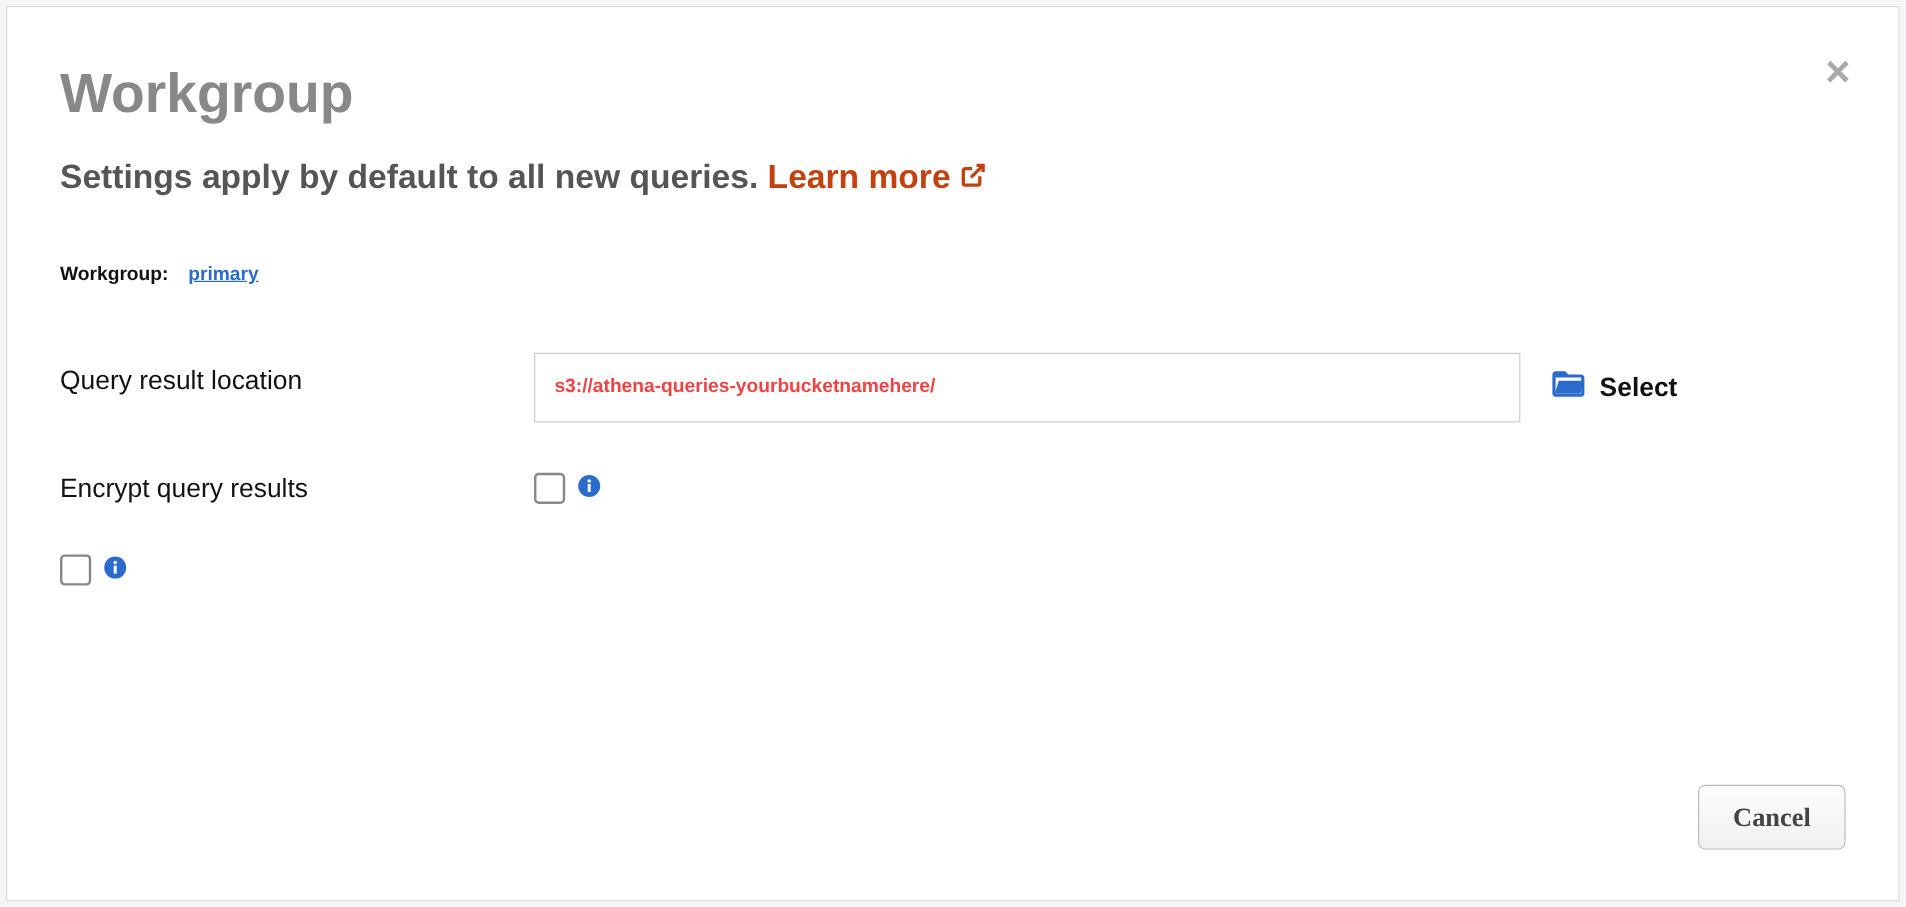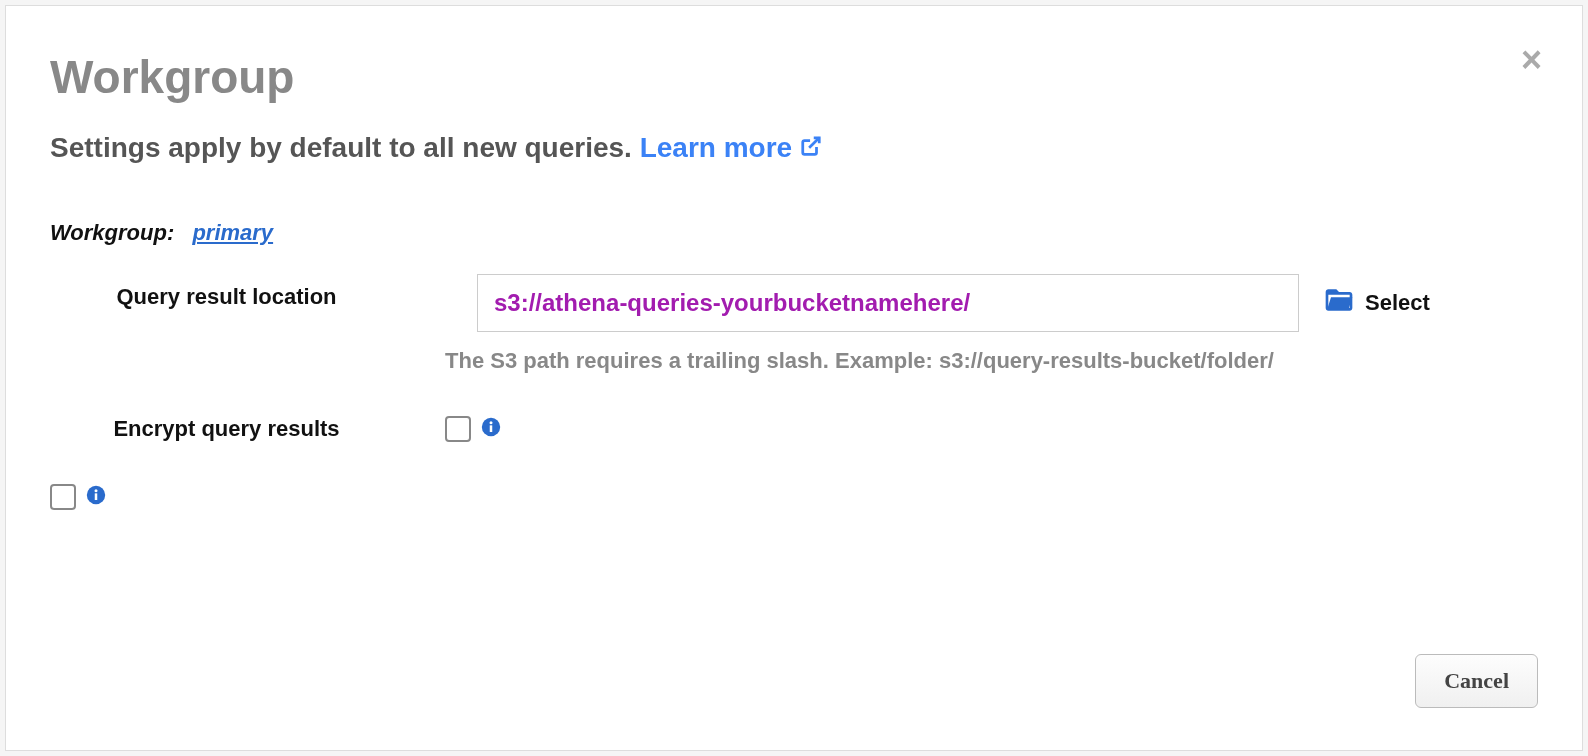--- a/index.html
+++ b/index.html
@@ -38,73 +38,71 @@
       color: #888;
       margin-bottom: 28px;
     }
     .modal-subtitle {
       font-size: 28px;
       font-weight: 600;
       color: #555;
       margin-bottom: 56px;
     }
     .learn-more {
-      color: #3b82f6;
+      color: #c2410c;
       font-weight: 700;
       text-decoration: none;
       display: inline-flex;
       align-items: center;
       gap: 8px;
     }
     .workgroup-row {
-      font-size: 22px;
+      font-size: 16px;
       font-weight: 700;
       color: #111;
-      margin-bottom: 28px;
-      font-style: italic;
+      margin-bottom: 56px;
     }
     .workgroup-value {
       color: #2a6bcc;
       font-weight: 700;
       margin-left: 12px;
     }
     .form-row {
       display: flex;
       align-items: flex-start;
       margin-bottom: 42px;
     }
     .form-label {
       width: 395px;
-      text-align: center;
-      font-size: 22px;
-      font-weight: 700;
+      text-align: left;
+      font-size: 22px;
+      font-weight: 400;
       color: #111;
       padding-top: 10px;
       padding-right: 42px;
     }
     .form-label.checkbox-aligned {
       padding-top: 0;
     }
     .form-control-col {
       flex: 1;
     }
     .input-row {
       display: flex;
       align-items: center;
       gap: 24px;
     }
     .text-input {
       width: 822px;
       height: 58px;
       border: 1px solid #ccc;
       padding: 0 16px;
-      font-size: 24px;
+      font-size: 16px;
       font-weight: 600;
-      color: #a21caf;
-      margin-left: 32px;
+      color: #ef4444;
     }
     .select-btn {
       display: inline-flex;
       align-items: center;
       gap: 10px;
       font-size: 22px;
       font-weight: 700;
       color: #111;
       cursor: pointer;
     }
@@ -200,21 +198,20 @@
         <div class="select-btn">
           <span class="folder-icon-wrap">
             <svg width="32" height="32" viewBox="0 0 24 24" fill="currentColor">
               <path d="M20 6h-8l-2-2H4c-1.1 0-2 .9-2 2v12c0 1.1.9 2 2 2h16c1.1 0 2-.9 2-2V8c0-1.1-.9-2-2-2zm0 12H4V8h16v10z"></path>
               <path d="M3.5 18 L6 10 H22 L19.5 18 Z" fill="currentColor"></path>
             </svg>
           </span>
           <span>Select</span>
         </div>
       </div>
-      <div class="hint-text">The S3 path requires a trailing slash. Example: s3://query-results-bucket/folder/</div>
     </div>
   </div>
 
   <div class="form-row">
     <div class="form-label checkbox-aligned">Encrypt query results</div>
     <div class="form-control-col">
       <div class="checkbox-wrap">
         <div class="checkbox"></div>
         <span class="info-icon">
           <svg width="20" height="20" viewBox="0 0 24 24" fill="currentColor">

